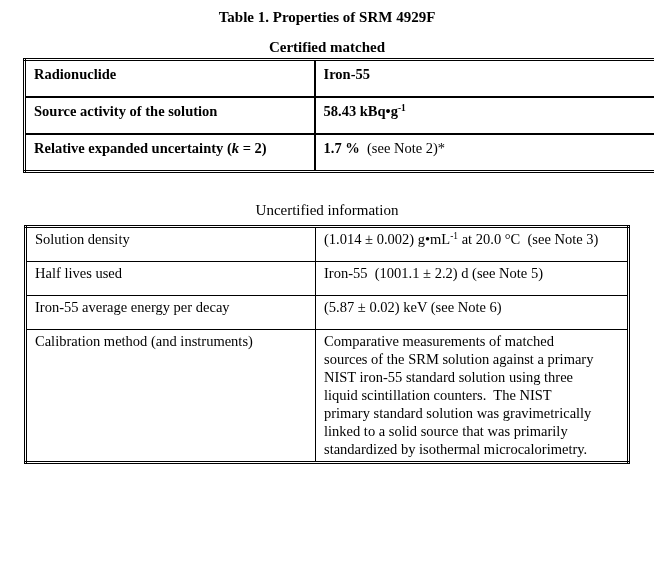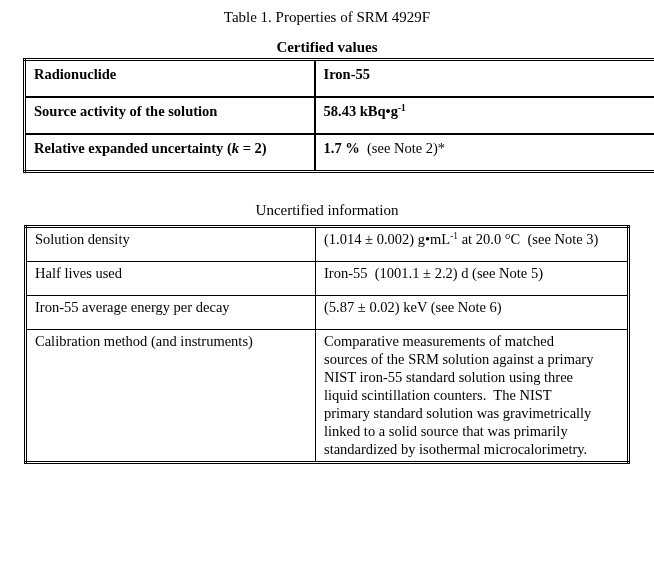--- a/index.html
+++ b/index.html
@@ -17,21 +17,21 @@
   .page {
     width: 654px;
     height: 580px;
     position: relative;
   }
   .page-title {
     margin: 8px 0 0 0;
     text-align: center;
     font-size: 15px;
     line-height: 18px;
-    font-weight: normal;
+    font-weight: bold;
   }
   .section-heading {
     text-align: center;
     font-size: 15px;
     line-height: 18px;
   }
   .section-heading.bold { font-weight: bold; }
   .section-heading.certified { margin-top: 12px; }
   .section-heading.uncertified { margin-top: 28px; font-weight: normal; }
 
@@ -81,21 +81,21 @@
   .rt-i   { font-style: italic; }
   .rt-r   { font-weight: normal; }
 </style>
 </head>
 <body>
 
 <div class="page">
 
   <div class="page-title">Table 1. Properties of SRM 4929F</div>
 
-  <div class="section-heading bold certified">Certified values</div>
+  <div class="section-heading bold certified">Certified matched</div>
 
   <table class="props certified-table">
     <colgroup>
         <col class="label-col">
         <col>
       </colgroup>
     <tbody>
       <tr>
         <td><span>Radionuclide</span></td>
         <td><span>Iron-55</span></td>

